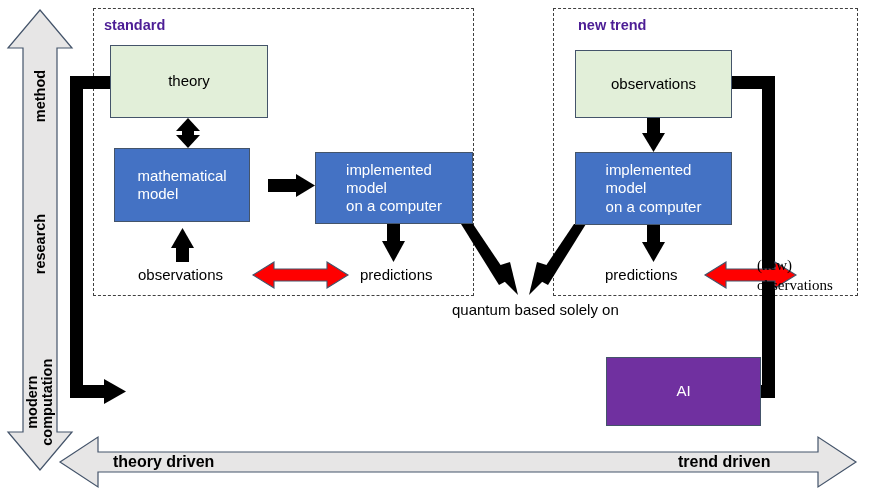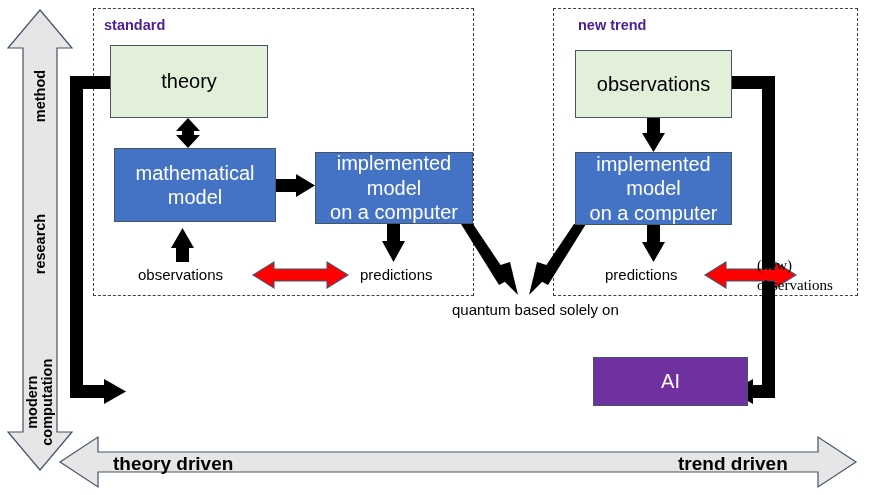--- a/index.html
+++ b/index.html
@@ -15,23 +15,23 @@
     font-family: "Liberation Sans", sans-serif;
     overflow: hidden;
   }
   .box {
     position: absolute;
     box-sizing: border-box;
     border: 1px solid #44546a;
     display: flex;
     align-items: center;
     justify-content: center;
-    text-align: center;
+    text-align: left;
     line-height: 1.22;
-    font-size: 20px;
+    font-size: 15px;
   }
   .box-green {
     background: #e2efd9;
     color: #000000;
   }
   .box-blue {
     background: #4472c4;
     color: #ffffff;
   }
   .box-purple {
@@ -63,21 +63,21 @@
     font-size: 14.5px;
     font-weight: bold;
     color: #000000;
     transform-origin: center center;
     transform: rotate(-90deg);
     white-space: nowrap;
     text-align: center;
   }
   .horiz-arrow-label {
     position: absolute;
-    font-size: 19px;
+    font-size: 16px;
     font-weight: bold;
     color: #000000;
     white-space: nowrap;
   }
   svg.layer {
     position: absolute;
     left: 0;
     top: 0;
     width: 871px;
     height: 495px;
@@ -168,21 +168,21 @@
 
   <svg class="layer">
     <polygon points="253,275 274,262 274,269 327,269 327,262 348,275 327,288 327,281 274,281 274,288" fill="#ff0000" stroke="#44546a" stroke-width="1.1"></polygon>
     <polygon points="705,275 726,262 726,269 775,269 775,262 796,275 775,288 775,281 726,281 726,288" fill="#ff0000" stroke="#44546a" stroke-width="1.1"></polygon>
   </svg>
 
   <div class="box box-green" style="left:110px; top:45px; width:158px; height:73px;">
     <span>theory</span>
   </div>
 
-  <div class="box box-blue" style="left:114px; top:148px; width:162px; height:74px;">
+  <div class="box box-blue" style="left:114px; top:148px; width:136px; height:74px;">
     <span>
       <span>mathematical</span><br>
       <span>model</span>
     </span>
   </div>
 
   <div class="box box-blue" style="left:315px; top:152px; width:158px; height:72px;">
     <span>
       <span>implemented</span><br>
       <span>model</span><br>
@@ -196,21 +196,21 @@
 
   <div class="box box-blue" style="left:575px; top:152px; width:157px; height:73px;">
     <span>
       <span>implemented</span><br>
       <span>model</span><br>
       <span>on a computer</span>
     </span>
   </div>
 
 
-  <div class="box box-purple" style="left:593px; top:357px; width:155px; height:49px;">
+  <div class="box box-purple" style="left:606px; top:357px; width:155px; height:69px;">
     <span>AI</span>
   </div>
 
   <div class="plain-label" style="left:138px; top:265px;">observations</div>
 
   <div class="plain-label" style="left:360px; top:265px;">predictions</div>
 
   <div class="plain-label" style="left:605px; top:265px;">predictions</div>
 
   <div class="plain-label" style="left:757px; top:255px; line-height:1.35;font-family:Liberation Serif, serif;">

